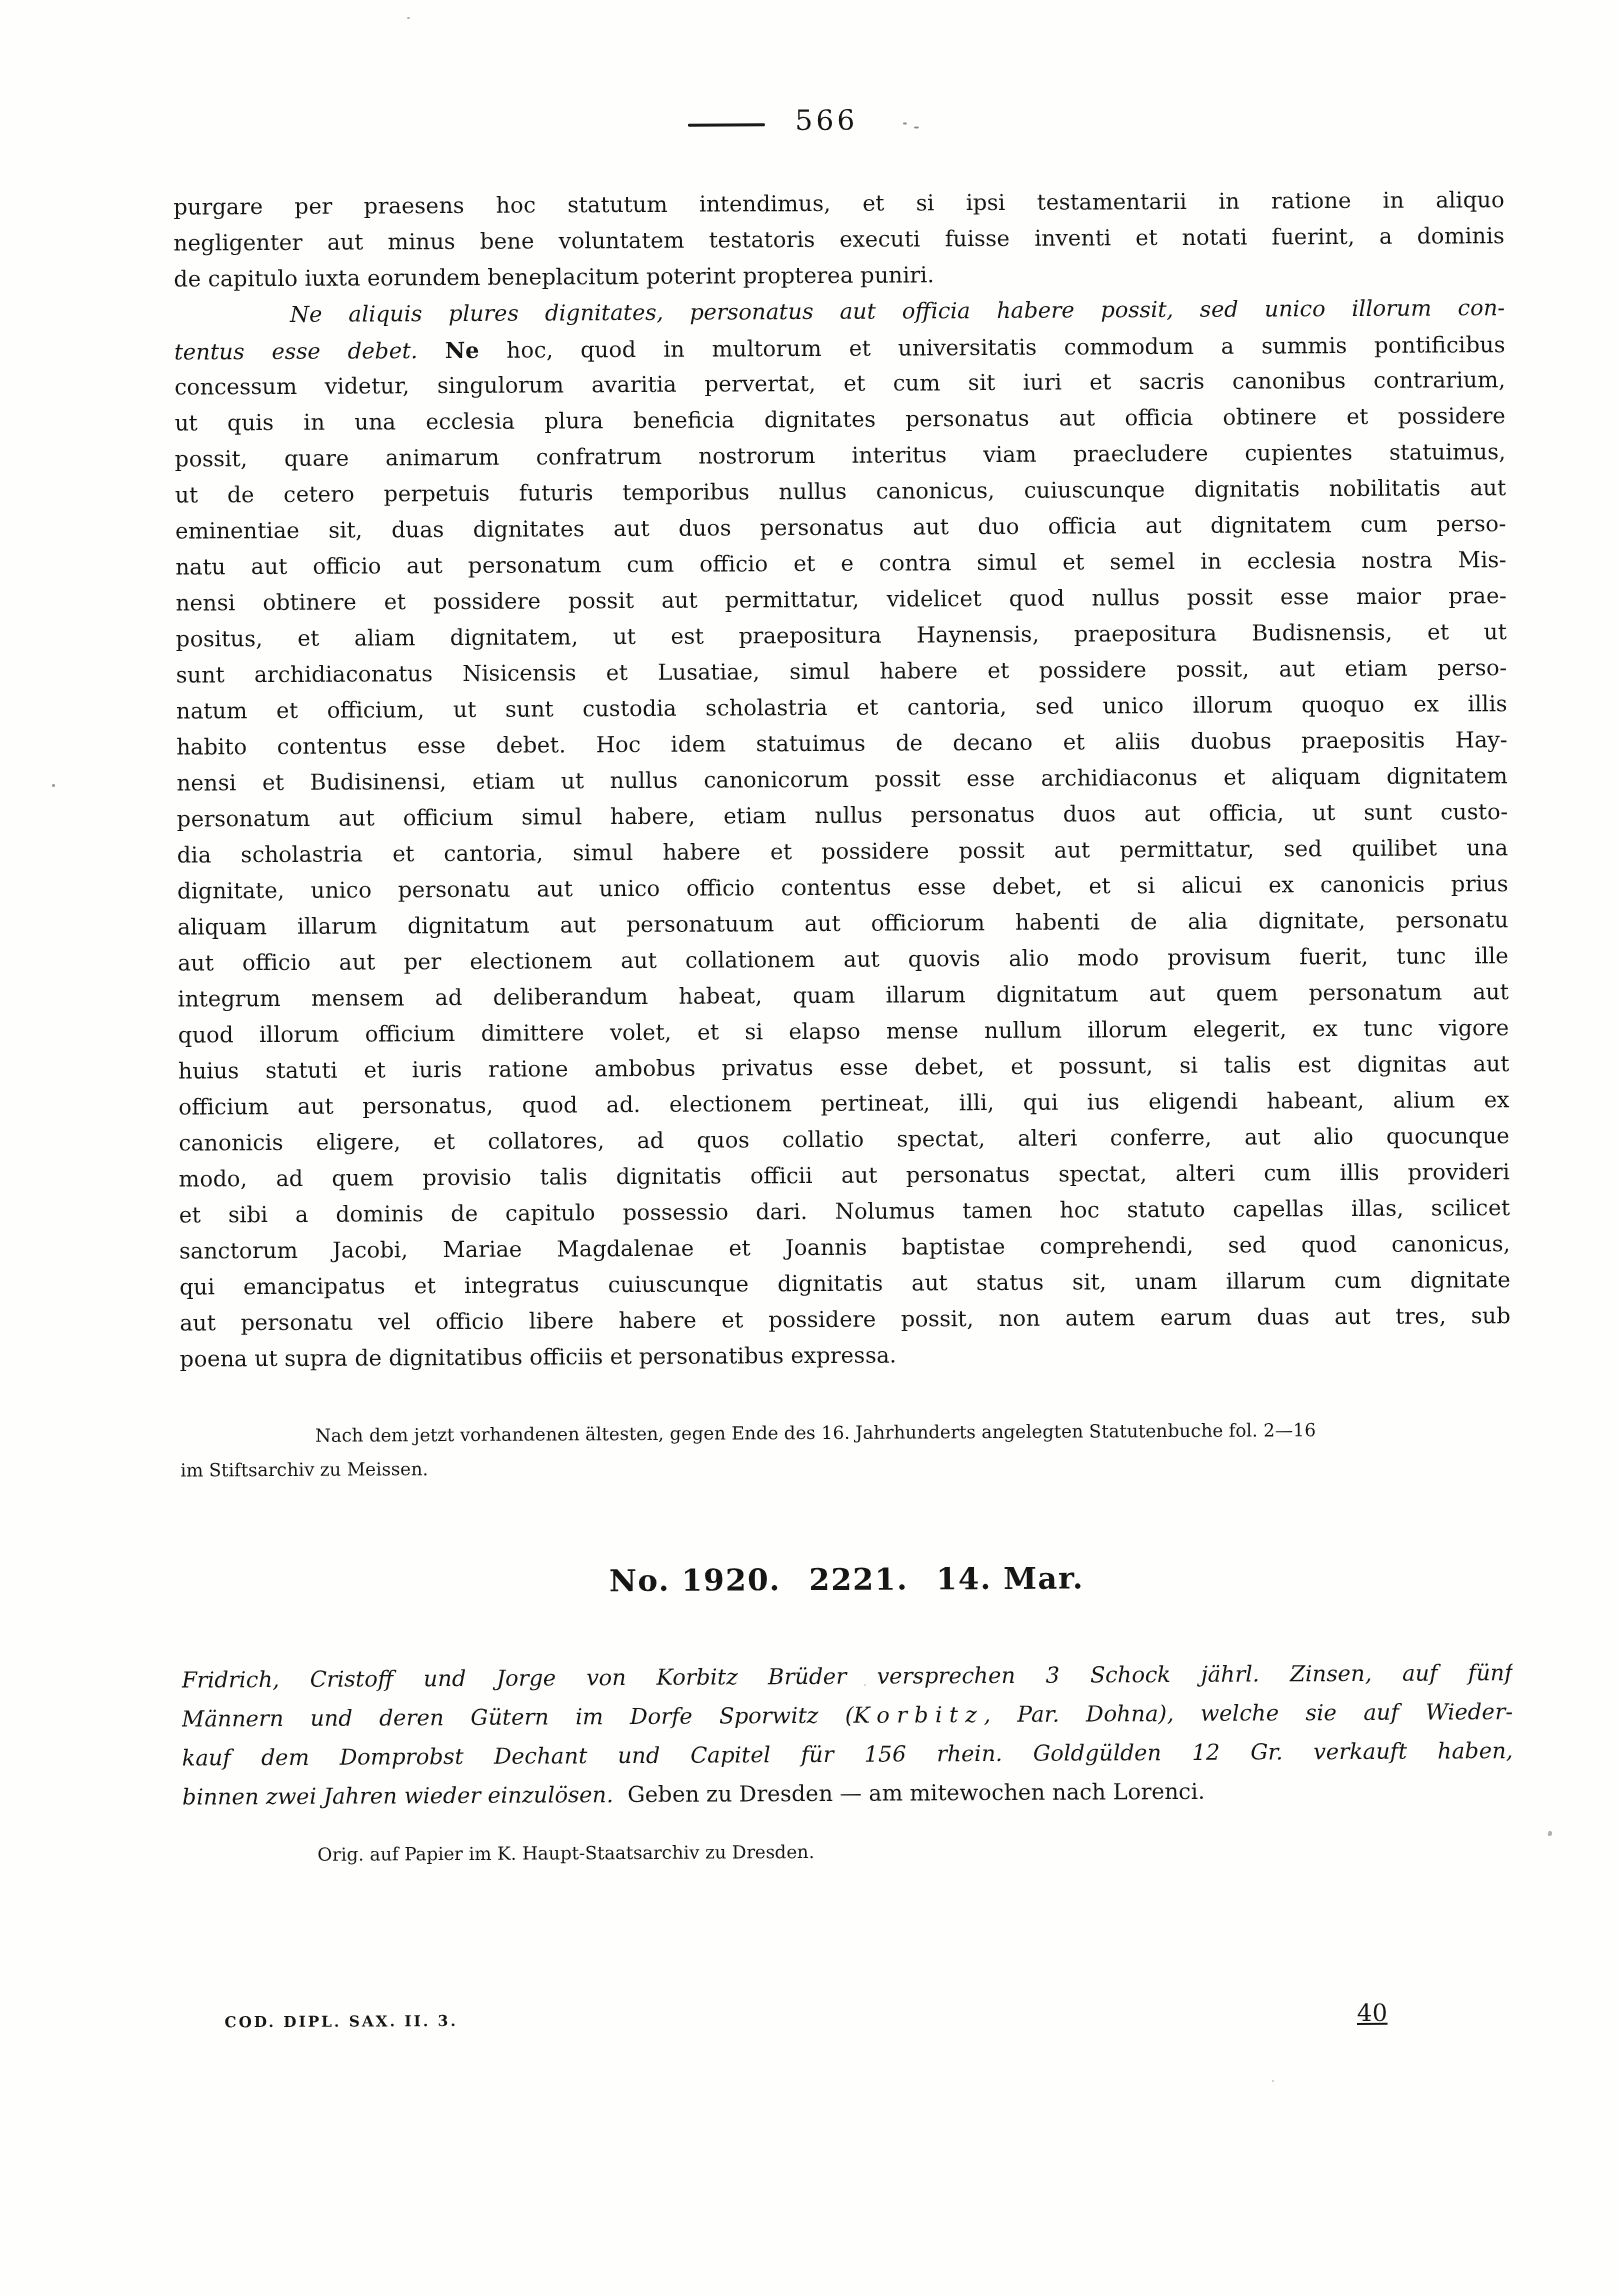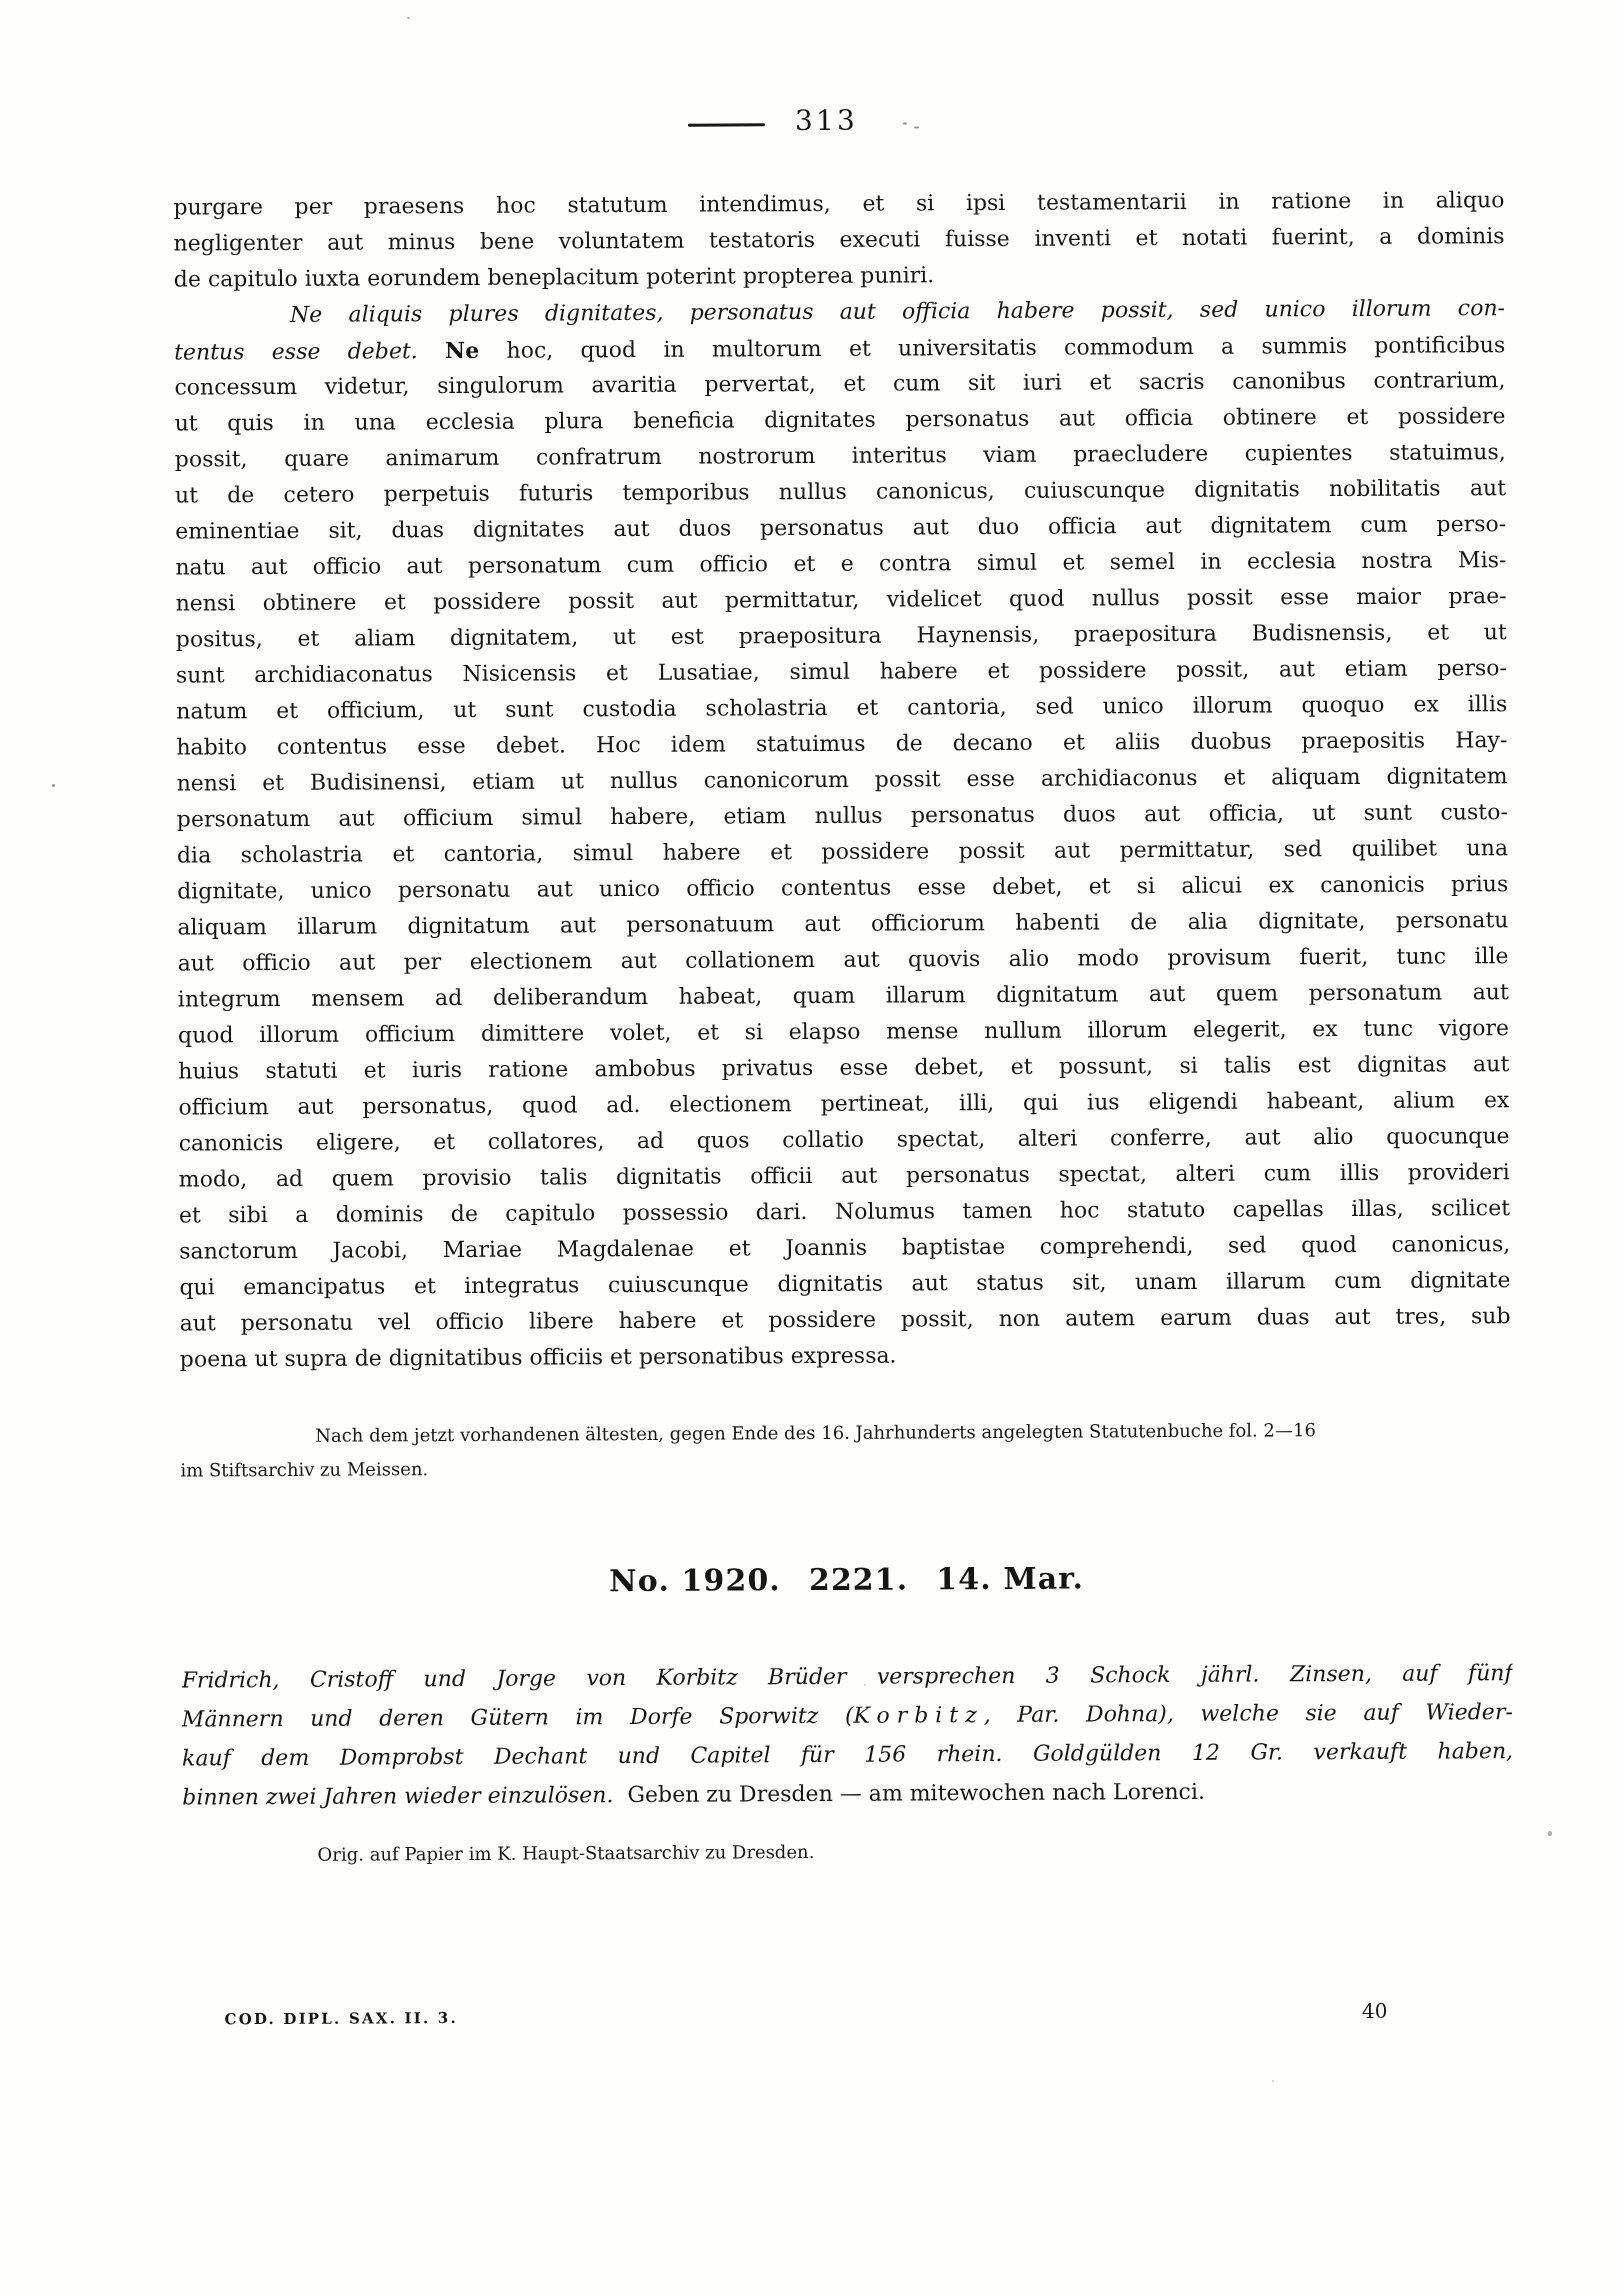--- a/index.html
+++ b/index.html
@@ -54,39 +54,39 @@
 
   .source-note{margin-top:24px;font-size:18px;line-height:30px;height:30px;}
 
   
   .page-footer{
     position:absolute;left:178px;top:2002px;width:1331px;
     box-sizing:border-box;padding-left:41px;padding-right:127px;
     display:flex;justify-content:space-between;align-items:baseline;
   }
   .footer-signature{font-size:15px;font-weight:700;letter-spacing:2.2px;}
-  .footer-sheet{font-size:20px;}
+  .footer-sheet{font-size:24px;text-decoration:underline;}
 
   
   .speck{position:absolute;background:#6f6f6f;border-radius:50%;opacity:.55;}
   .speck.s1{left:407px;top:17.3px;width:2.7px;height:2.2px;}
   .speck.s2{left:52px;top:784px;width:3.2px;height:2.7px;opacity:.7;}
   .speck.s3{left:1548px;top:1831px;width:3.8px;height:5.4px;border-radius:40% 60% 60% 40%;transform:rotate(18deg);}
   .speck.s4{left:1272px;top:2080px;width:2.2px;height:2.2px;opacity:.4;}
   .speck.s5{left:864px;top:1684px;width:2.2px;height:2.2px;opacity:.35;}
 </style>
 </head>
 <body>
 
 <div class="page">
   <div class="skew">
 
     <header class="page-header">
       <span class="header-rule"></span>
-      <span class="page-number">313</span>
+      <span class="page-number">566</span>
       <span class="header-dots">
           <i></i>
           <i></i>
         </span>
     </header>
 
     <main class="text-block">
 
       <section>
         <div class="line just">purgare per praesens hoc statutum intendimus, et si ipsi testamentarii in ratione in aliquo</div>

